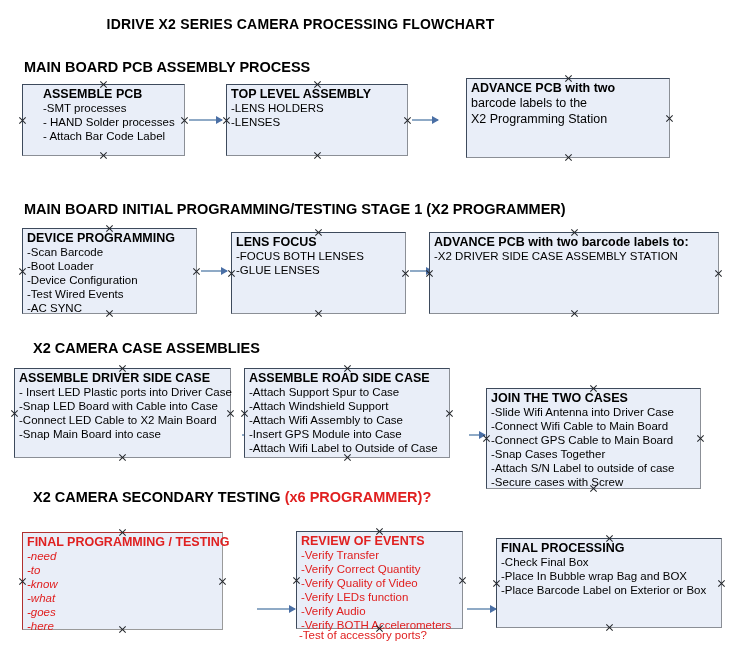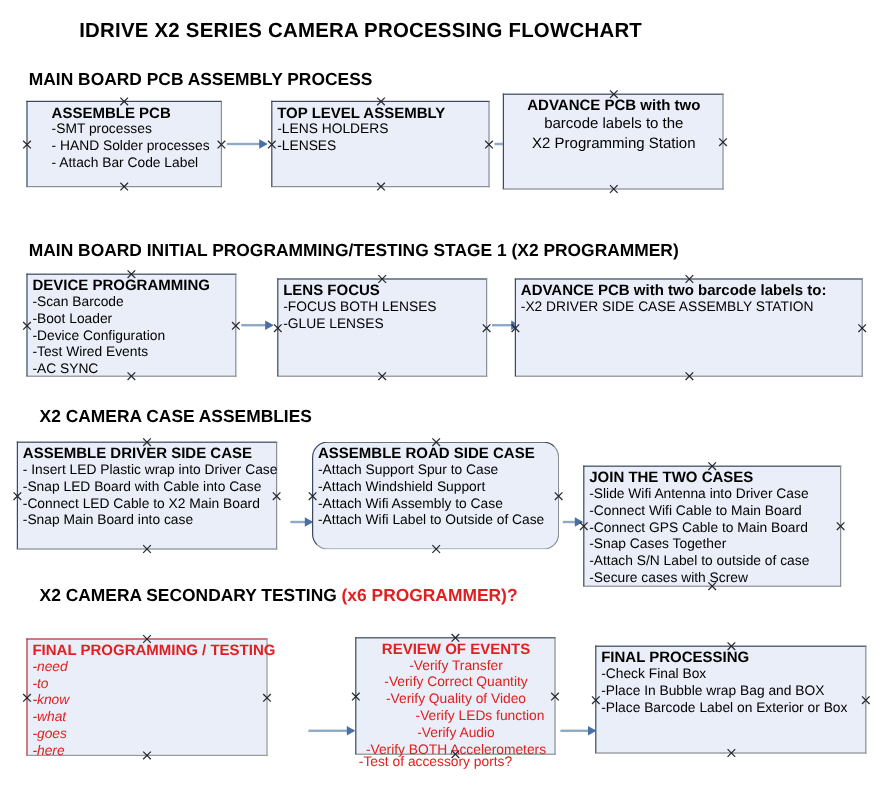--- a/index.html
+++ b/index.html
@@ -18,21 +18,21 @@
     height: 662px;
     overflow: hidden;
     background: #ffffff;
   }
   .chart-title {
     position: absolute;
     left: 0;
     top: 16px;
     width: 601px;
     text-align: center;
-    font-size: 17px;
+    font-size: 14px;
     font-weight: bold;
     letter-spacing: 0.2px;
     color: #000;
   }
   .section-head {
     position: absolute;
     font-size: 14.5px;
     font-weight: bold;
     color: #000;
     white-space: nowrap;
@@ -154,21 +154,21 @@
     <span class="handle h-top"></span>
     <span class="handle h-bottom"></span>
     <span class="handle h-left"></span>
     <span class="handle h-right"></span>
   </div>
 
   <div class="conn" style="left:412px; top:119px; width:26px;">
       <span class="arrow"></span>
     </div>
 
-  <div class="pbox allbold" style="left:419px; top:78px; width:184px; height:80px;text-align:center;">
+  <div class="pbox allbold" style="left:466px; top:78px; width:204px; height:80px;">
     <div class="bx-title">ADVANCE PCB with two</div>
     <div class="bx-line">barcode labels to the</div>
     <div class="bx-line"> X2 Programming Station</div>
     <span class="handle h-top"></span>
     <span class="handle h-bottom"></span>
     <span class="handle h-right"></span>
   </div>
 
   <div class="section-head" style="left:24px; top:201px;">MAIN BOARD INITIAL PROGRAMMING/TESTING STAGE 1 (X2 PROGRAMMER)</div>
 
@@ -209,39 +209,40 @@
     <span class="handle h-top"></span>
     <span class="handle h-bottom"></span>
     <span class="handle h-left"></span>
     <span class="handle h-right"></span>
   </div>
 
   <div class="section-head" style="left:33px; top:340px;">X2 CAMERA CASE ASSEMBLIES</div>
 
   <div class="pbox" style="left:14px; top:368px; width:217px; height:90px;">
     <div class="bx-title">ASSEMBLE DRIVER SIDE CASE</div>
-    <div class="bx-line">- Insert LED Plastic wrap into Driver Case</div>
+    <div class="bx-line">- Insert LED Plastic ports into Driver Case</div>
     <div class="bx-line">-Snap LED Board with Cable into Case</div>
     <div class="bx-line">-Connect LED Cable to X2 Main Board</div>
     <div class="bx-line">-Snap Main Board into case</div>
     <span class="handle h-top"></span>
     <span class="handle h-bottom"></span>
     <span class="handle h-left"></span>
     <span class="handle h-right"></span>
   </div>
 
   <div class="conn" style="left:242px; top:434px; width:18px;">
       <span class="arrow"></span>
     </div>
 
-  <div class="pbox" style="left:260px; top:368px; width:206px; height:90px;border-radius:13px;">
+  <div class="pbox" style="left:244px; top:368px; width:206px; height:90px;">
     <div class="bx-title">ASSEMBLE ROAD SIDE CASE</div>
     <div class="bx-line">-Attach Support Spur to Case</div>
     <div class="bx-line">-Attach Windshield Support</div>
     <div class="bx-line">-Attach Wifi Assembly to Case</div>
+    <div class="bx-line">-Insert GPS Module into Case</div>
     <div class="bx-line">-Attach Wifi Label to Outside of Case</div>
     <span class="handle h-top"></span>
     <span class="handle h-bottom"></span>
     <span class="handle h-left"></span>
     <span class="handle h-right"></span>
   </div>
 
   <div class="conn" style="left:469px; top:434px; width:16px;">
       <span class="arrow"></span>
     </div>
@@ -275,26 +276,26 @@
     <span class="handle h-top"></span>
     <span class="handle h-bottom"></span>
     <span class="handle h-left"></span>
     <span class="handle h-right"></span>
   </div>
 
   <div class="conn" style="left:257px; top:608px; width:38px;">
       <span class="arrow"></span>
     </div>
 
-  <div class="pbox" style="left:296px; top:531px; width:167px; height:98px;text-align:center;">
+  <div class="pbox" style="left:296px; top:531px; width:167px; height:98px;">
     <div class="bx-title" style="color:#e02020;">REVIEW OF EVENTS</div>
     <div class="bx-line" style="color:#e02020;">-Verify Transfer</div>
     <div class="bx-line" style="color:#e02020;">-Verify Correct Quantity</div>
     <div class="bx-line" style="color:#e02020;">-Verify Quality of Video</div>
-    <div class="bx-line" style="color:#e02020;margin-left:40px;">-Verify LEDs function</div>
+    <div class="bx-line" style="color:#e02020;">-Verify LEDs function</div>
     <div class="bx-line" style="color:#e02020;">-Verify Audio</div>
     <div class="bx-line" style="color:#e02020;">-Verify BOTH Accelerometers</div>
     <span class="handle h-top"></span>
     <span class="handle h-bottom"></span>
     <span class="handle h-left"></span>
     <span class="handle h-right"></span>
   </div>
   <div class="overflow-line" style="left:299px; top:628px;">-Test of accessory ports?</div>
 
   <div class="conn" style="left:467px; top:608px; width:29px;">

